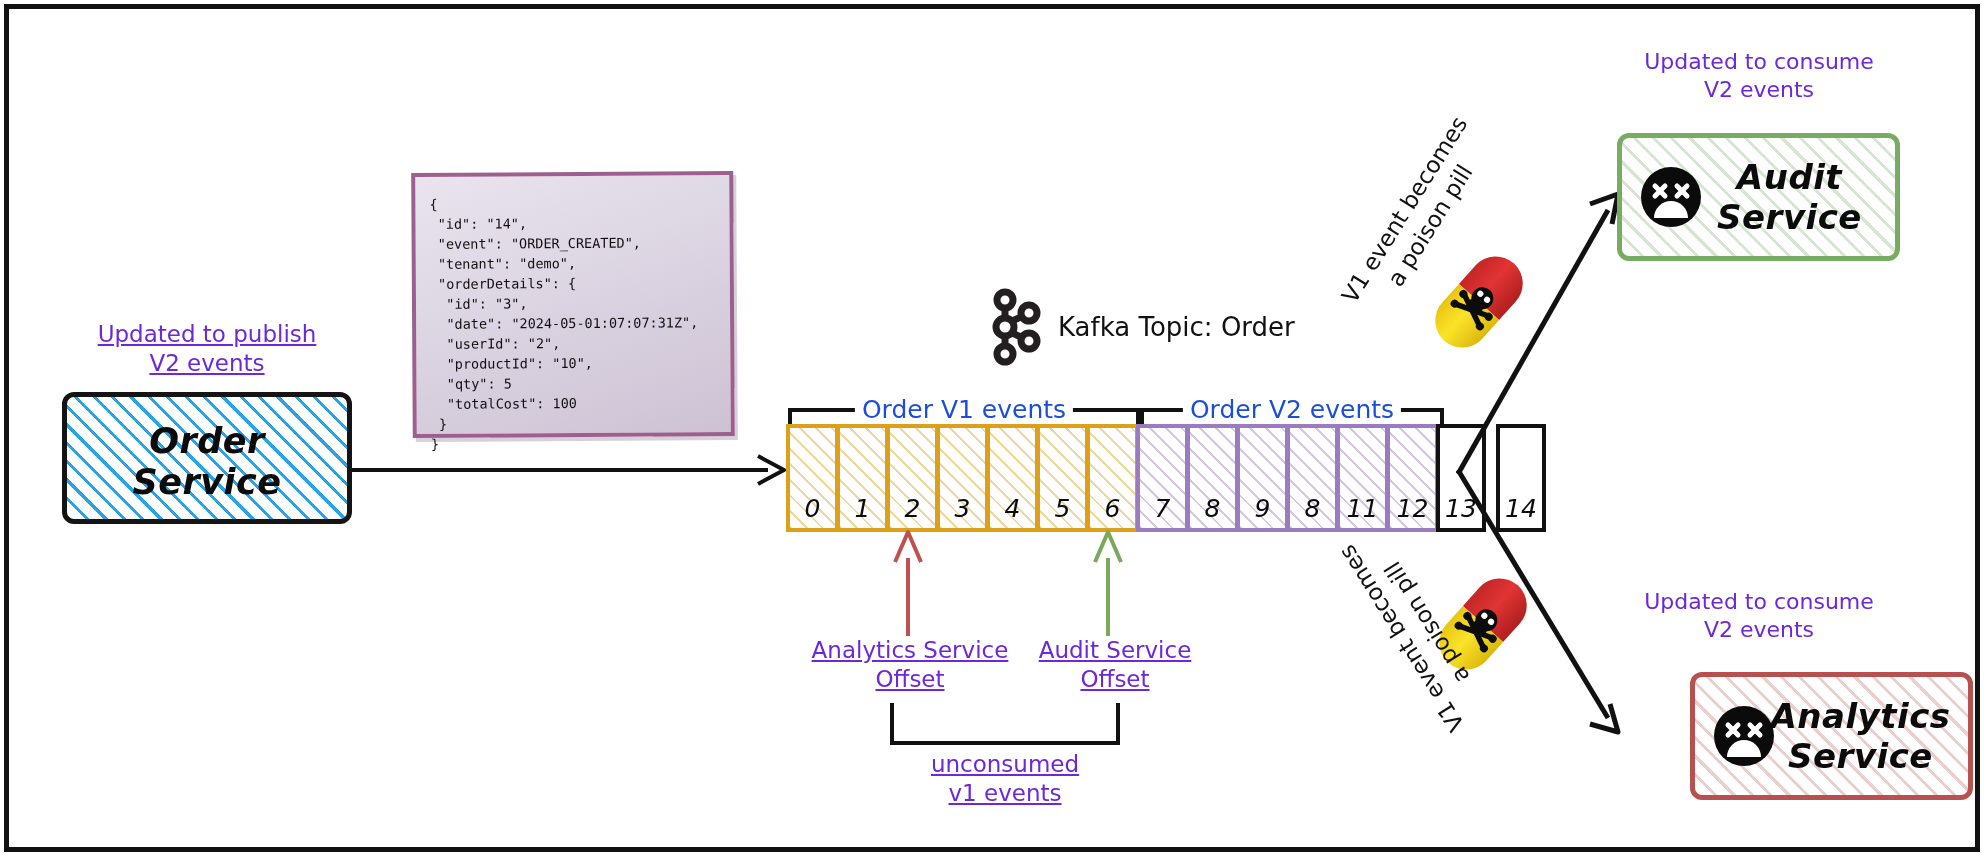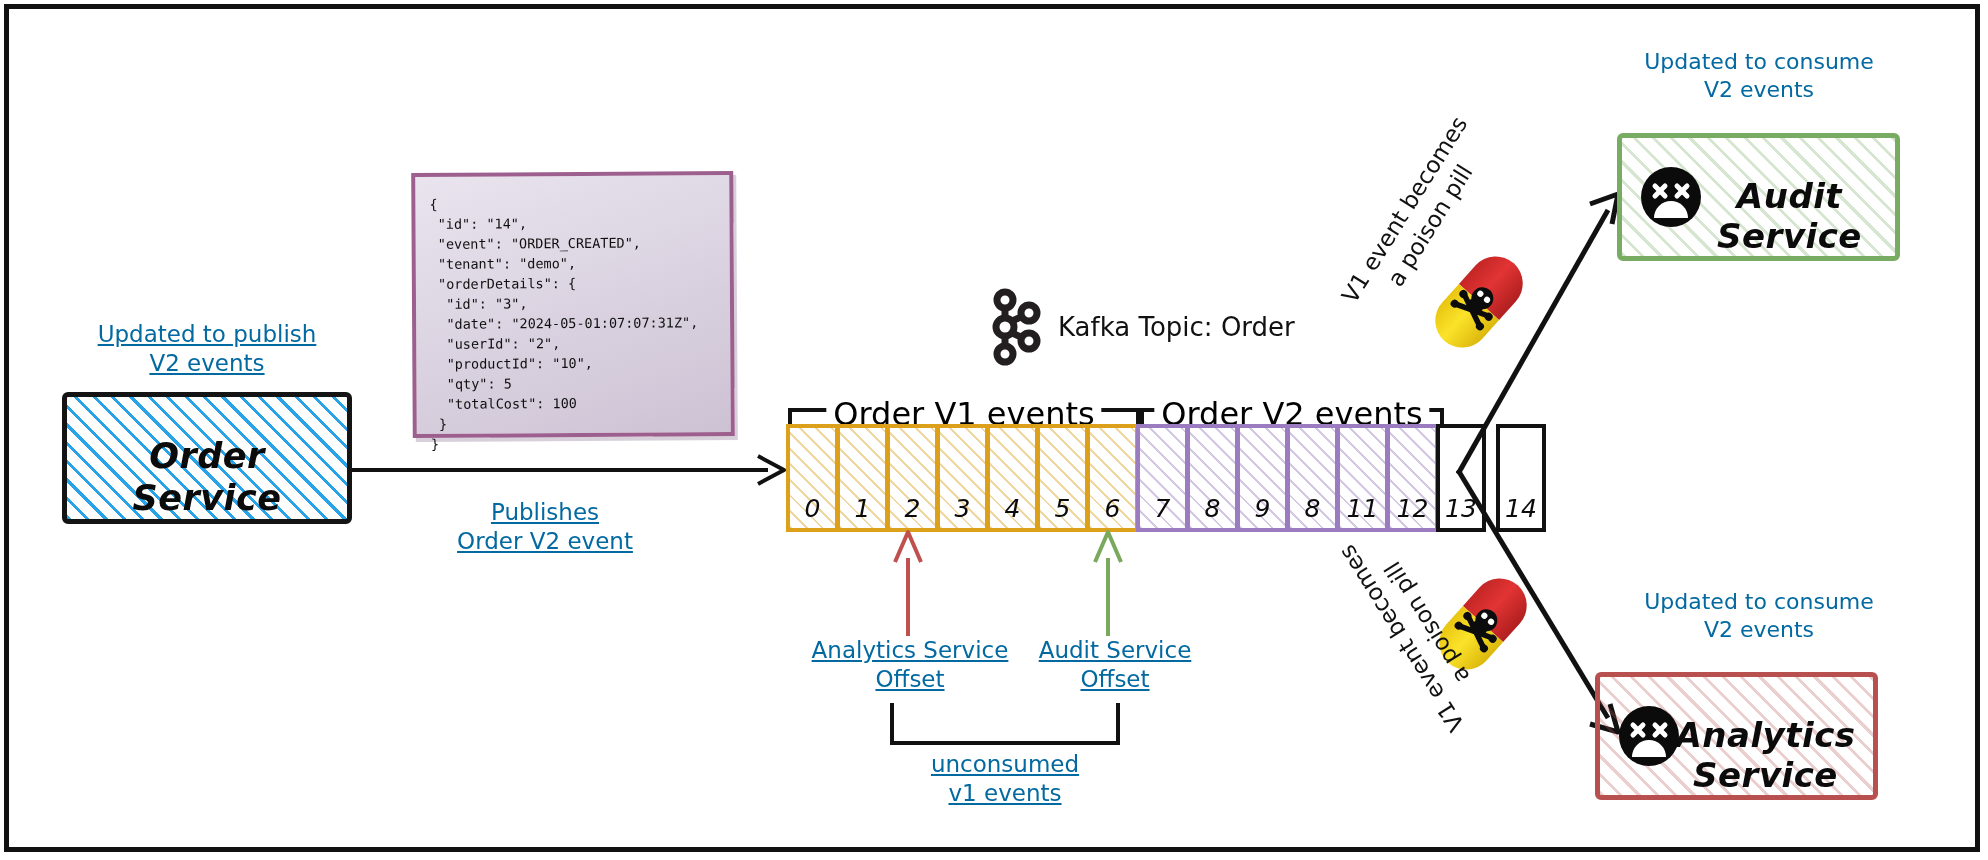--- a/index.html
+++ b/index.html
@@ -26,35 +26,35 @@
     border: 5px solid #111111;
     box-sizing: border-box;
     pointer-events: none;
   }
   .abs { position: absolute; }
 
   
   .lbl {
     position: absolute;
     font-family: "DejaVu Sans", sans-serif;
-    color: #0369a1;
+    color: #6d28d9;
     text-align: center;
     line-height: 1.28;
     white-space: pre-line;
   }
   .lbl-22 { font-size: 23px; text-decoration: underline; }
   .lbl-21 { font-size: 22px; }
 
   
   .svc {
     position: absolute;
     box-sizing: border-box;
-    border-radius: 6px;
+    border-radius: 12px;
     display: flex;
-    align-items: flex-end;
+    align-items: center;
     justify-content: center;
   }
   .svc .svc-label {
     position: relative;
     z-index: 3;
     font-family: "DejaVu Sans", sans-serif;
     font-style: italic;
     font-weight: bold;
     text-align: center;
     line-height: 1.18;
@@ -77,21 +77,21 @@
     left: 1617px; top: 133px; width: 283px; height: 128px;
     border: 5px solid #78ac63;
     background:
       repeating-linear-gradient(45deg,
         rgba(120,172,99,0.30) 0px, rgba(120,172,99,0.30) 3px,
         rgba(255,255,255,0) 3px, rgba(255,255,255,0) 13px);
   }
   #audit-service .svc-label { font-size: 34px; padding-left: 62px; }
 
   #analytics-service {
-    left: 1595px; top: 672px; width: 283px; height: 128px;
+    left: 1690px; top: 672px; width: 283px; height: 128px;
     border: 5px solid #b85050;
     background:
       repeating-linear-gradient(45deg,
         rgba(184,80,80,0.28) 0px, rgba(184,80,80,0.28) 3px,
         rgba(255,255,255,0) 3px, rgba(255,255,255,0) 13px);
   }
   #analytics-service .svc-label { font-size: 34px; padding-left: 58px; }
 
   .dead-face {
     position: absolute;
@@ -186,22 +186,22 @@
   .bracket {
     position: absolute;
     border-left: 4px solid #111111;
     border-right: 4px solid #111111;
     border-top: 4px solid #111111;
     box-sizing: border-box;
     height: 16px;
   }
   .bracket-label {
     position: absolute;
-    font-size: 32px;
-    color: #000000;
+    font-size: 25px;
+    color: #1d4ed8;
     background: #ffffff;
     padding: 0 7px;
     white-space: nowrap;
     top: -17px;
     left: 50%;
     transform: translateX(-50%);
   }
 
   
   .offset-arrow { position: absolute; }
@@ -242,22 +242,20 @@
   <div class="svc" id="order-service">
     <span class="svc-label">Order
 Service</span>
   </div>
 
   <svg class="abs" style="left:350px; top:440px; width:450px; height:60px;" viewBox="0 0 450 60">
     <line x1="2" y1="30" x2="418" y2="30" stroke="#111111" stroke-width="4"></line>
     <polyline points="408,16 434,30 408,44" fill="none" stroke="#111111" stroke-width="4" stroke-linejoin="round"></polyline>
   </svg>
 
-  <div class="lbl lbl-22" style="left:380px; top:498px; width:330px;">Publishes
-Order V2 event</div>
 
   <div id="json-note">
     <pre>{
  "id": "14",
  "event": "ORDER_CREATED",
  "tenant": "demo",
  "orderDetails": {
   "id": "3",
   "date": "2024-05-01:07:07:31Z",
   "userId": "2",

